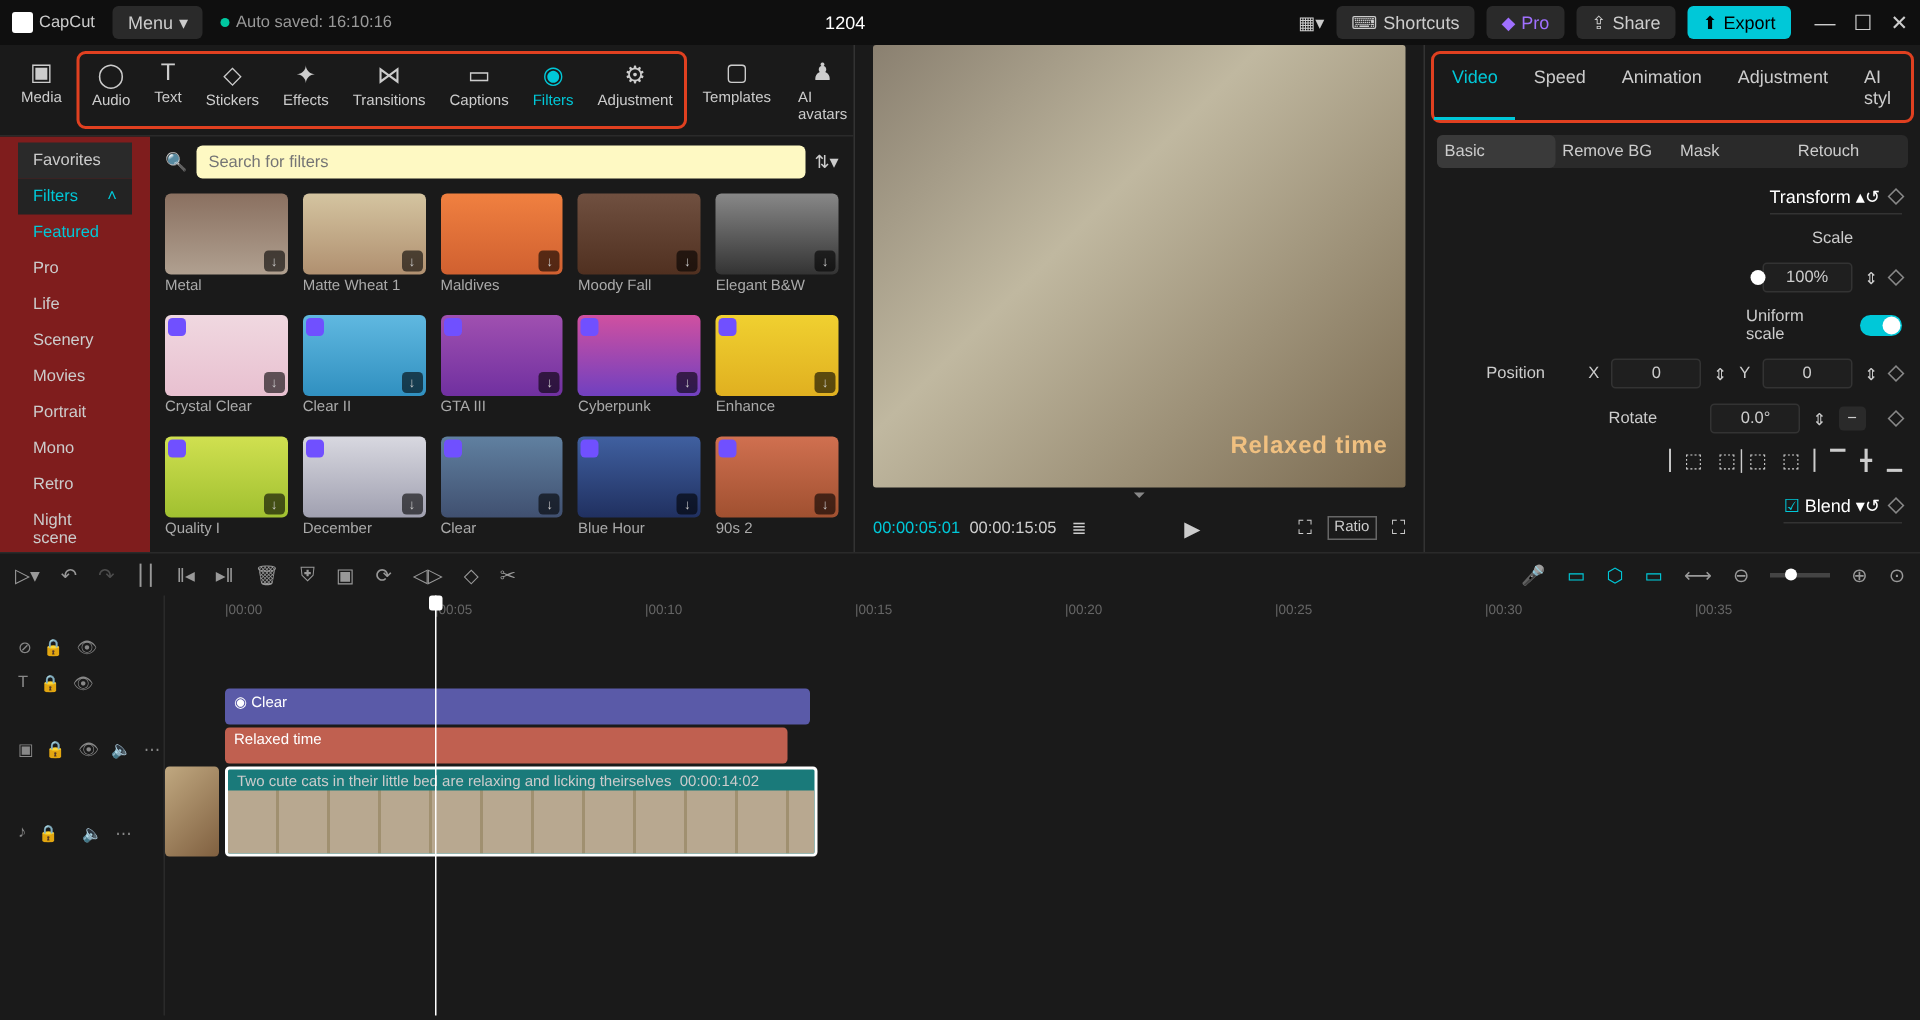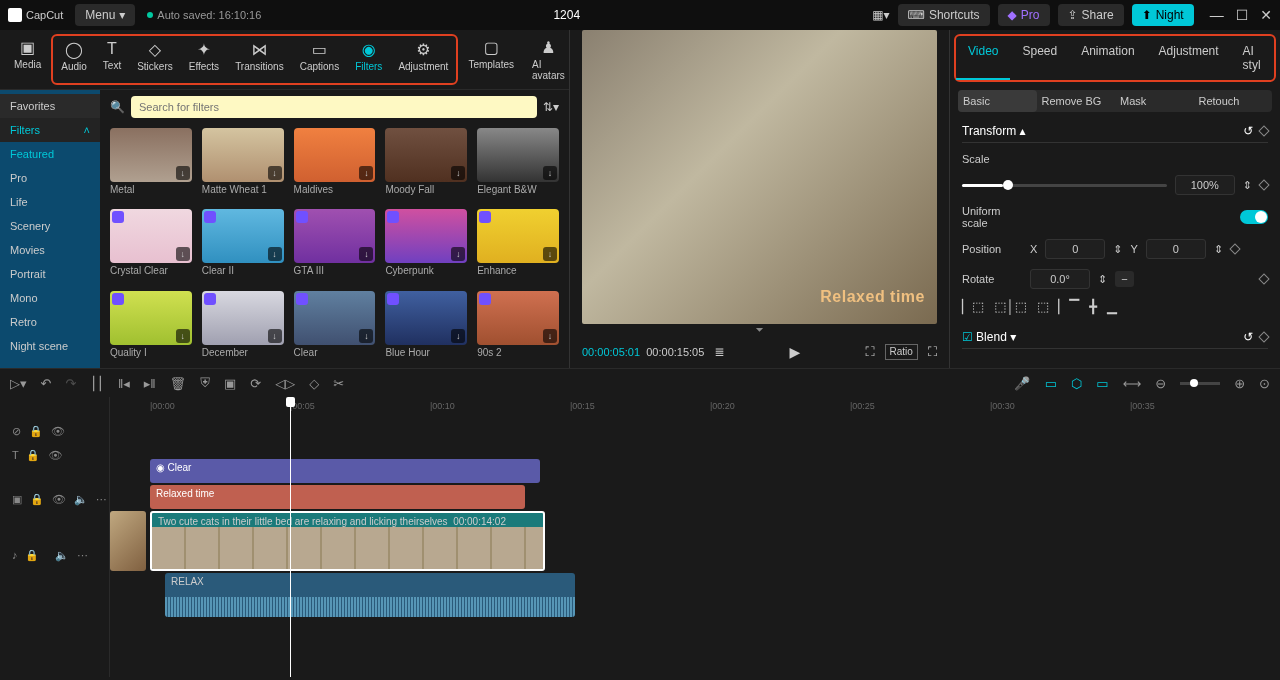--- a/index.html
+++ b/index.html
@@ -27,21 +27,21 @@
 
 
 .tool-tabs { display: flex; padding: 4px 6px; gap: 2px; border-bottom: 1px solid #2a2a2a; }
 .tool-tab { display: flex; flex-direction: column; align-items: center; padding: 4px 8px; font-size: 10px; cursor: pointer; border-radius: 4px; }
 .tool-tab .icon { font-size: 16px; margin-bottom: 2px; }
 .tool-tab.active { color: #00c8d8; }
 .tool-highlight { border: 2px solid #e04020; border-radius: 6px; display: flex; }
 
 
 .filters-body { display: flex; flex: 1; overflow: hidden; }
-.cat-sidebar { width: 100px; background: #0c4a6e; padding: 4px 0; }
+.cat-sidebar { width: 100px; background: #7f1d1d; padding: 4px 12px; }
 .cat-item { padding: 6px 10px; font-size: 11px; cursor: pointer; }
 .cat-item.fav { background: #2a2a2a; }
 .cat-item.fil { color: #00c8d8; background: #232323; display:flex; justify-content:space-between; }
 .cat-item.feat { color: #00c8d8; }
 .filters-main { flex: 1; display: flex; flex-direction: column; }
 .search-row { display: flex; align-items: center; padding: 6px 10px; gap: 6px; }
 .search-input { flex: 1; background: #fef9c3; border: none; color: #888; padding: 5px 8px; border-radius: 4px; font-size: 11px; }
 .filter-grid { flex: 1; overflow-y: auto; padding: 4px 10px; display: grid; grid-template-columns: repeat(5, 1fr); gap: 8px 10px; }
 .filter-item { display: flex; flex-direction: column; gap: 2px; }
 .filter-thumb { width: 100%; height: 54px; border-radius: 4px; position: relative; }
@@ -60,21 +60,21 @@
 .player-icons { display: flex; gap: 10px; font-size: 13px; }
 
 
 .rp-tabs-wrap { border: 2px solid #e04020; border-radius: 6px; margin: 4px; }
 .rp-tabs { display: flex; }
 .rp-tab { padding: 8px 12px; font-size: 12px; cursor: pointer; }
 .rp-tab.active { color: #00c8d8; border-bottom: 2px solid #00c8d8; }
 .rp-sub { display: flex; background: #2a2a2a; margin: 4px 8px; border-radius: 4px; }
 .rp-sub-item { flex: 1; padding: 5px; font-size: 11px; cursor: pointer; }
 .rp-sub-item.active { background: #3a3a3a; border-radius: 4px; }
-.rp-content { padding: 8px 12px; display: flex; flex-direction: column; gap: 10px; }
+.rp-content { padding: 8px 12px; display: flex; flex-direction: column; gap: 10px; align-items: flex-end; }
 .rp-row { display: flex; align-items: center; gap: 8px; font-size: 11px; }
 .rp-row .label { width: 60px; }
 .rp-row .spacer { flex: 1; }
 .rp-section-head { display:flex; justify-content:space-between; align-items:center; font-size:12px; color:#fff; padding-bottom:4px; border-bottom:1px solid #333; }
 .slider { flex: 1; height: 3px; background: #444; position: relative; border-radius: 2px; }
 .slider .fill { position: absolute; left: 0; top: 0; bottom: 0; width: 20%; background: #fff; border-radius:2px; }
 .slider .thumb { position: absolute; left: 20%; top: -4px; width: 10px; height: 10px; background: #fff; border-radius: 50%; }
 .num-input { background: #1f1f1f; border: 1px solid #333; color: #ccc; width: 60px; padding: 3px 6px; border-radius: 3px; font-size: 11px; text-align:center; }
 .toggle { width: 28px; height: 14px; background: #00c8d8; border-radius: 7px; position: relative; }
 .toggle .knob { position: absolute; right: 1px; top: 1px; width: 12px; height: 12px; background: #fff; border-radius: 50%; }
@@ -120,21 +120,21 @@
   <div class="autosave">
       <span class="dot-green"></span>
       <span>Auto saved: 16:10:16</span>
     </div>
   <div class="proj-name">1204</div>
   <div class="tb-right">
     <span>▦▾</span>
     <div class="tb-btn">⌨ <span>Shortcuts</span></div>
     <div class="tb-btn pro">◆ <span>Pro</span></div>
     <div class="tb-btn">⇪ <span>Share</span></div>
-    <div class="tb-btn export">⬆ <span>Night</span></div>
+    <div class="tb-btn export">⬆ <span>Export</span></div>
     <div class="win-ctrl">
       <span>—</span>
       <span>☐</span>
       <span>✕</span>
     </div>
   </div>
 </div>
 
 <div class="main">
 
@@ -481,20 +481,14 @@
     <div class="track-row">
       <div class="clip text">Relaxed time</div>
     </div>
     <div class="track-row vid">
       <div class="vid-thumb"></div>
       <div class="clip video">
         <span>Two cute cats in their little bed are relaxing and licking theirselves</span>&nbsp;&nbsp;<span>00:00:14:02</span>
         <div class="thumbs"></div>
       </div>
     </div>
-    <div class="track-row aud">
-      <div class="clip audio">
-        <span>RELAX</span>
-        <div class="wave"></div>
-      </div>
-    </div>
   </div>
 </div>
 
 </body></html>

